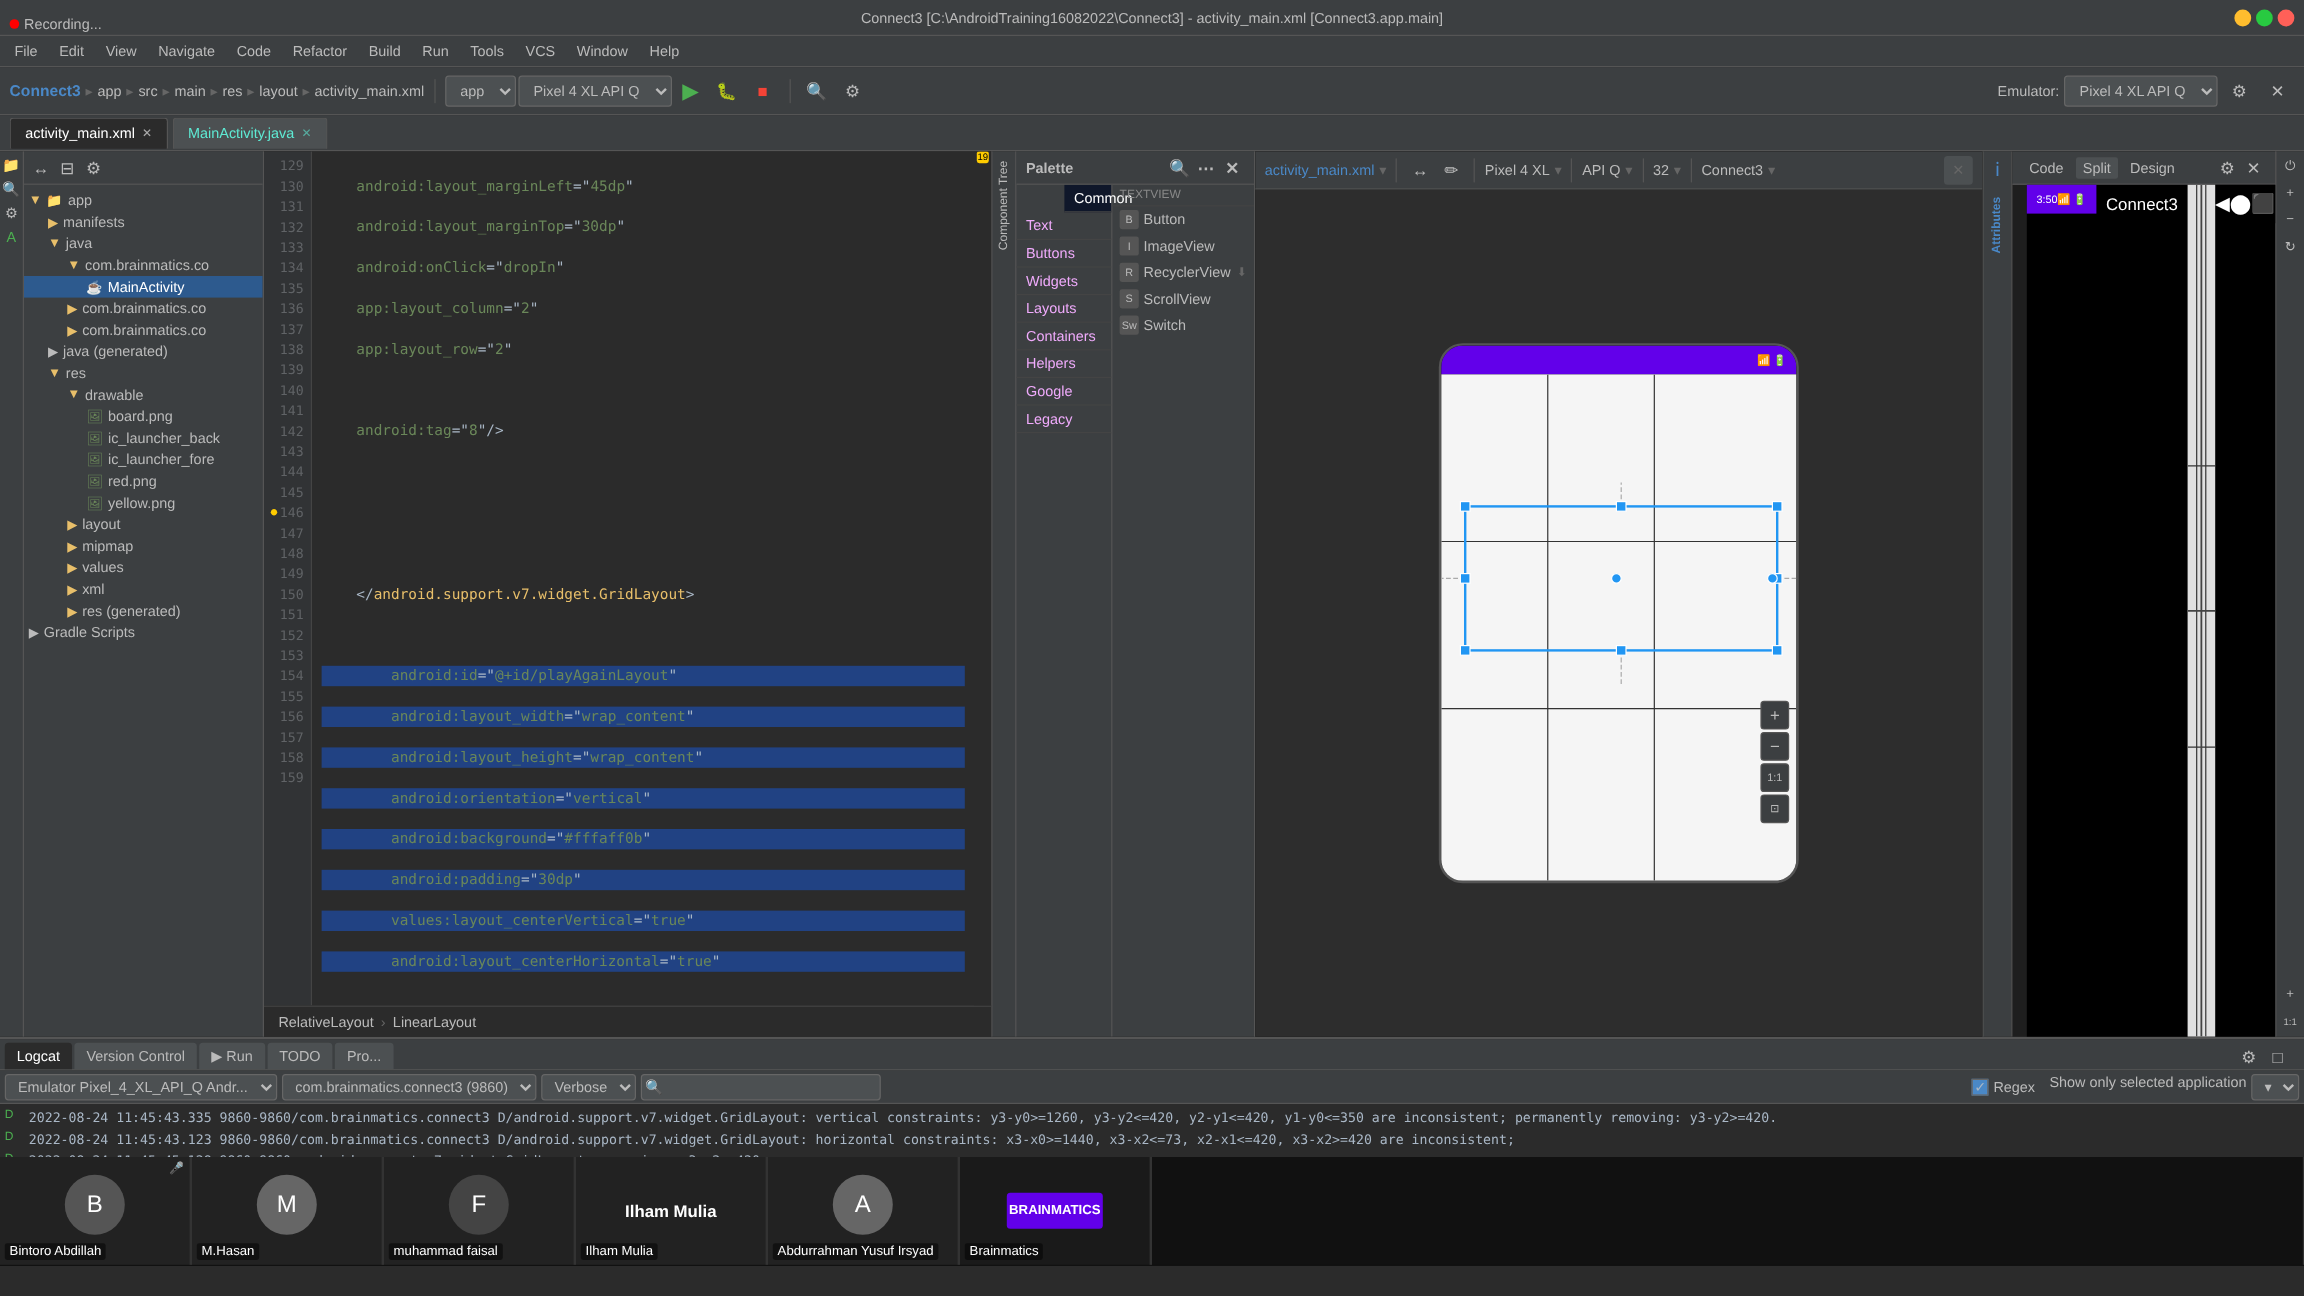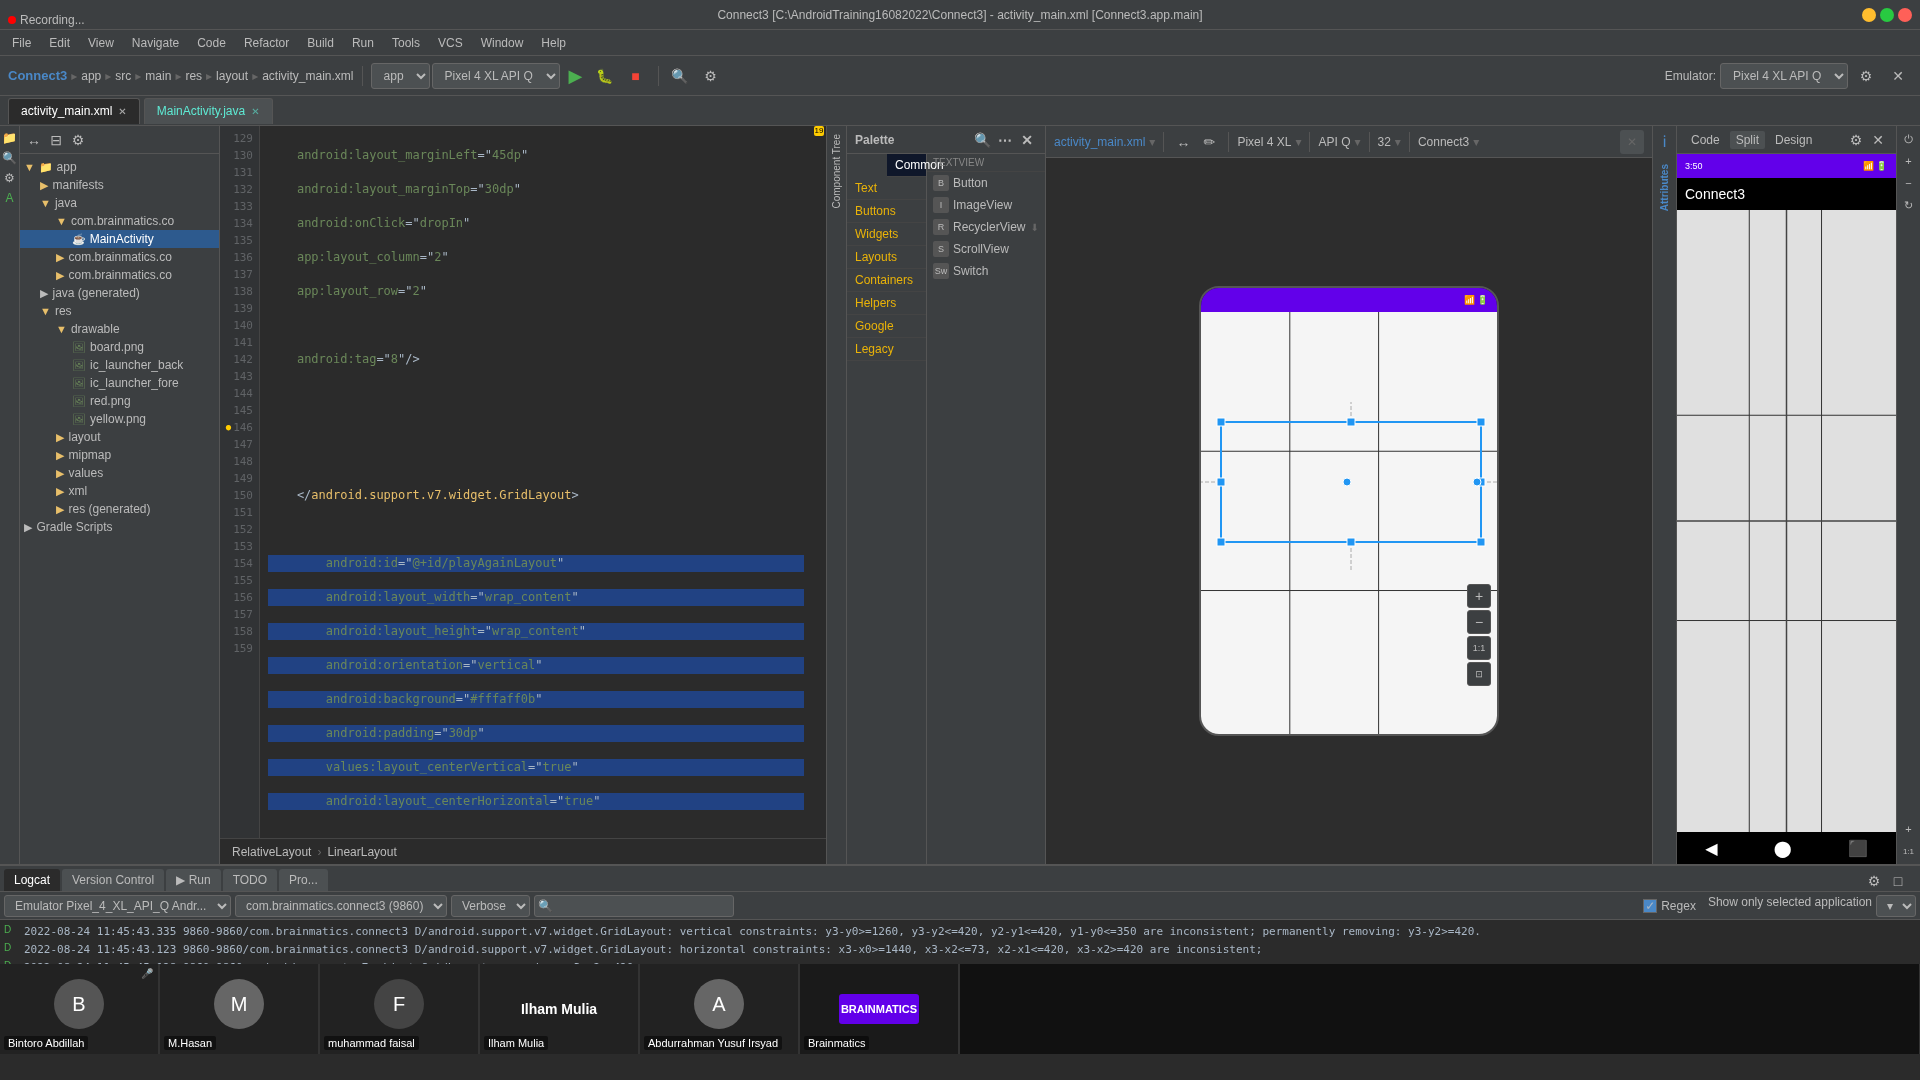--- a/index.html
+++ b/index.html
@@ -233,21 +233,21 @@
       border-right: 1px solid #555;
     }
     .palette-body {
       display: flex;
       flex: 1;
       overflow: hidden;
     }
     .palette-cat-item {
       padding: 4px 8px;
       font-size: 12px;
-      color: #eab308;
+      color: #f0abfc;
       cursor: pointer;
       border-bottom: 1px solid #444;
     }
     .palette-cat-item.active {
       background: #0f172a;
       color: white;
       margin-left: 40px;
     }
     .palette-widgets {
       flex: 1;
@@ -362,21 +362,22 @@
       padding: 0 8px;
       border-bottom: 1px solid #555;
       font-size: 12px;
       color: #bbbbbb;
     }
     .emulator-screen {
       flex: 1;
       background: #000;
       position: relative;
       display: flex;
-      flex-direction: column;
+      flex-direction: row;
+      margin-left: 12px;
     }
     .emulator-status-bar {
       height: 24px;
       background: #6200ea;
       display: flex;
       align-items: center;
       justify-content: space-between;
       padding: 0 8px;
       font-size: 10px;
       color: white;

